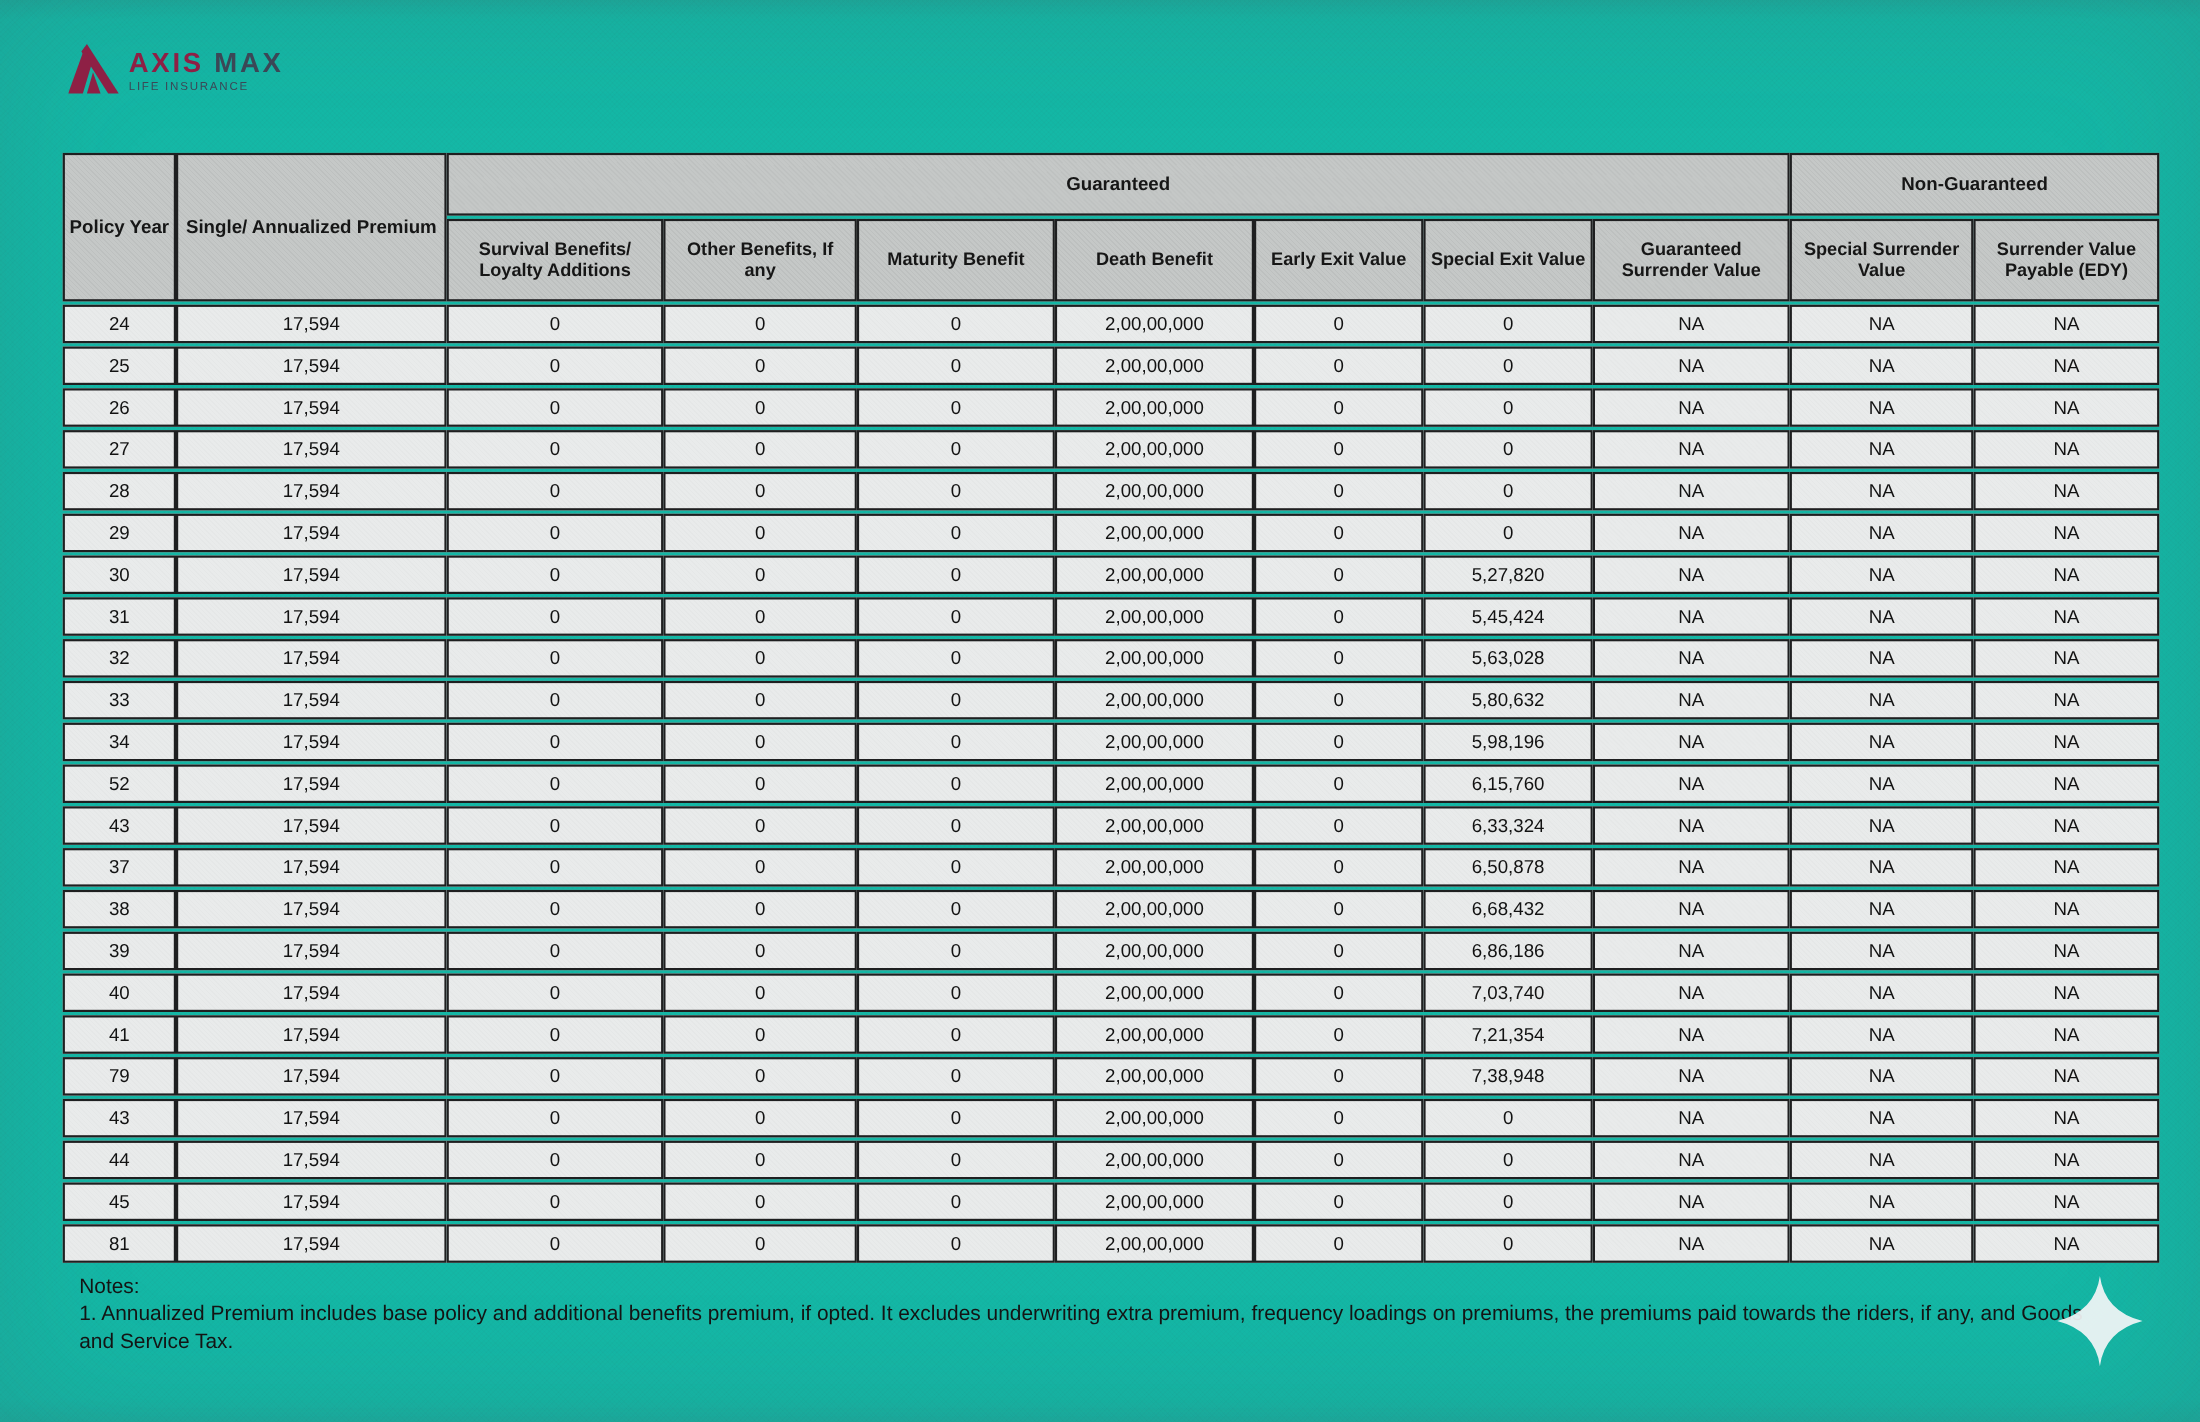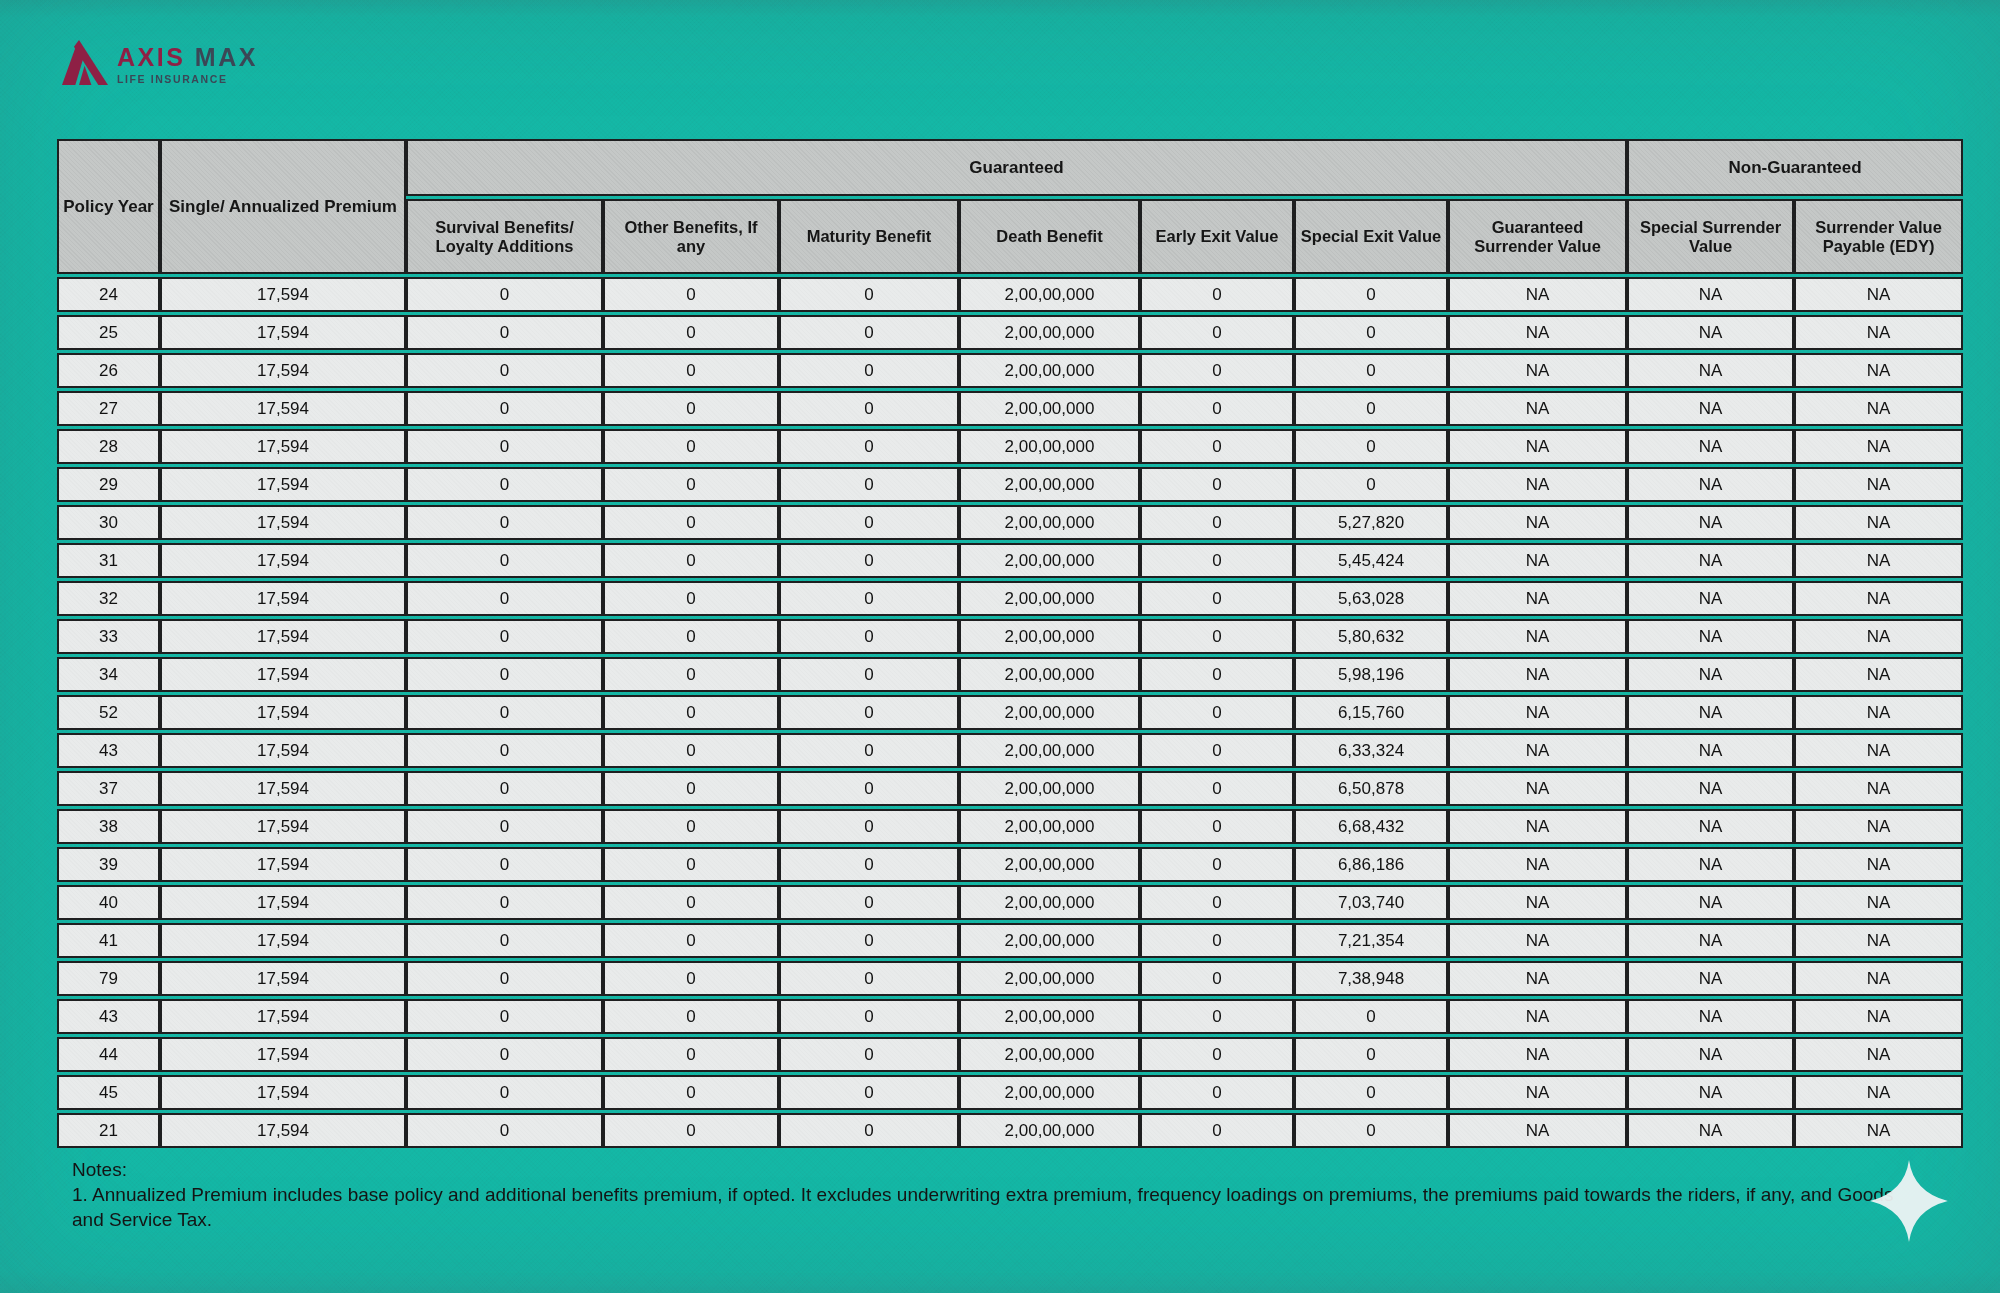--- a/index.html
+++ b/index.html
@@ -22,21 +22,21 @@
       linear-gradient(0deg, rgba(70,78,84,.08) 0, rgba(70,78,84,0) 22px);
   }
 
   
   .logo{position:absolute;left:62px;top:36px;display:flex;align-items:flex-start;}
   .logo-mark{width:46px;height:52px;flex:0 0 auto;}
   .logo-text{margin-left:9px;margin-top:9px;line-height:1;}
   .logo-line1{font-size:25px;font-weight:700;letter-spacing:2.5px;white-space:nowrap;}
   .logo-axis{color:#8e2045;}
   .logo-max{color:#3b4756;}
-  .logo-line2{font-size:10.5px;font-weight:700;letter-spacing:1.6px;color:#3b4756;margin-top:4px;}
+  .logo-line2{font-size:10.5px;font-weight:400;letter-spacing:1.6px;color:#3b4756;margin-top:4px;}
 
   
   table.benefits{
     position:absolute;left:57px;top:136px;
     width:1906px;
     border-collapse:separate;border-spacing:0 3px;
     table-layout:fixed;
     font-size:17px;
   }
   table.benefits th, table.benefits td{
@@ -405,21 +405,21 @@
           <td>0</td>
           <td>0</td>
           <td>2,00,00,000</td>
           <td>0</td>
           <td>0</td>
           <td>NA</td>
           <td>NA</td>
           <td>NA</td>
         </tr>
         <tr>
-          <td>21</td>
+          <td>81</td>
           <td>17,594</td>
           <td>0</td>
           <td>0</td>
           <td>0</td>
           <td>2,00,00,000</td>
           <td>0</td>
           <td>0</td>
           <td>NA</td>
           <td>NA</td>
           <td>NA</td>

